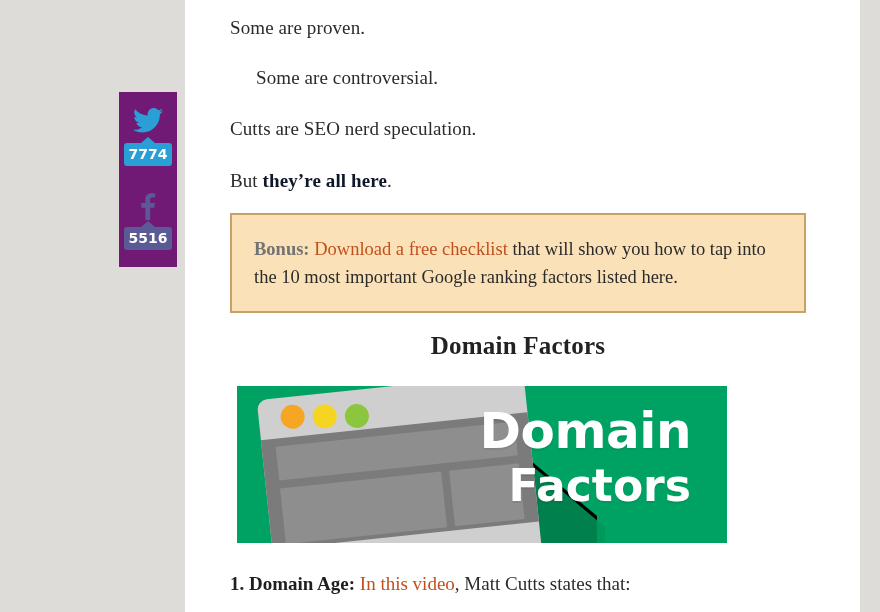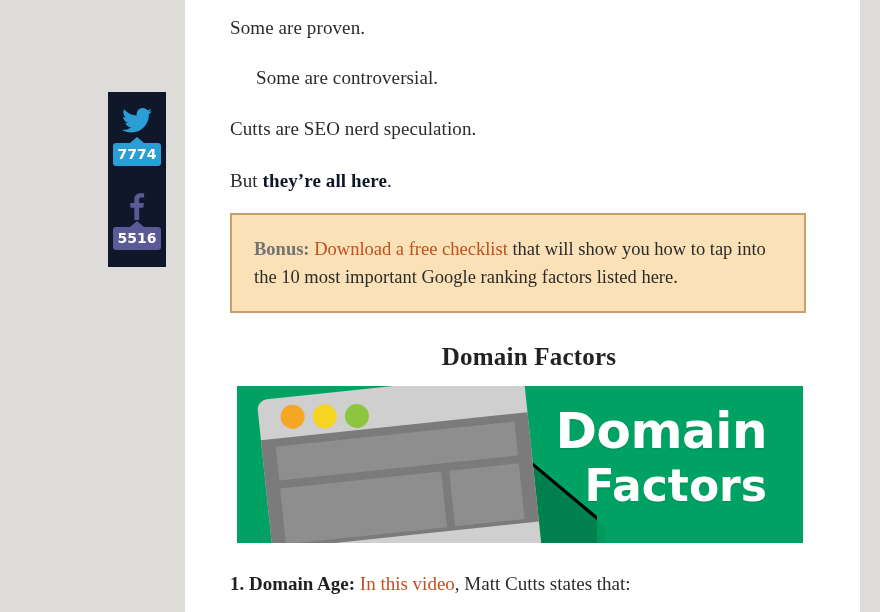--- a/index.html
+++ b/index.html
@@ -80,29 +80,29 @@
   .section-heading {
     position: absolute;
     top: 332px;
     left: 0;
     width: 576px;
     text-align: center;
     font-size: 25px;
     font-weight: bold;
     color: #222222;
     letter-spacing: 0.2px;
-    margin: 11px;
+    margin: 0;
   }
 
   
   .banner {
     position: absolute;
     top: 386px;
     left: 7px;
-    width: 566px;
+    width: 490px;
     height: 157px;
     background: #00a263;
     overflow: hidden;
   }
   .banner-inner {
     position: absolute;
     inset: 0;
   }
   .banner-svg {
     position: absolute;
@@ -142,25 +142,25 @@
     font-size: 19px;
     line-height: 1.5;
     color: #2b2b2b;
     margin: 0;
   }
   .list-item .num { font-weight: bold; color: #1f1f1f; }
 
   
   .share-bar {
     position: absolute;
-    left: 108px;
+    left: 119px;
     top: 92px;
     width: 58px;
     height: 175px;
-    background: #0f172a;
+    background: #701a75;
   }
   .share-btn {
     position: absolute;
     left: 0;
     width: 58px;
     height: 84px;
     text-align: center;
     cursor: pointer;
   }
   .share-btn.twitter { top: 0; }

